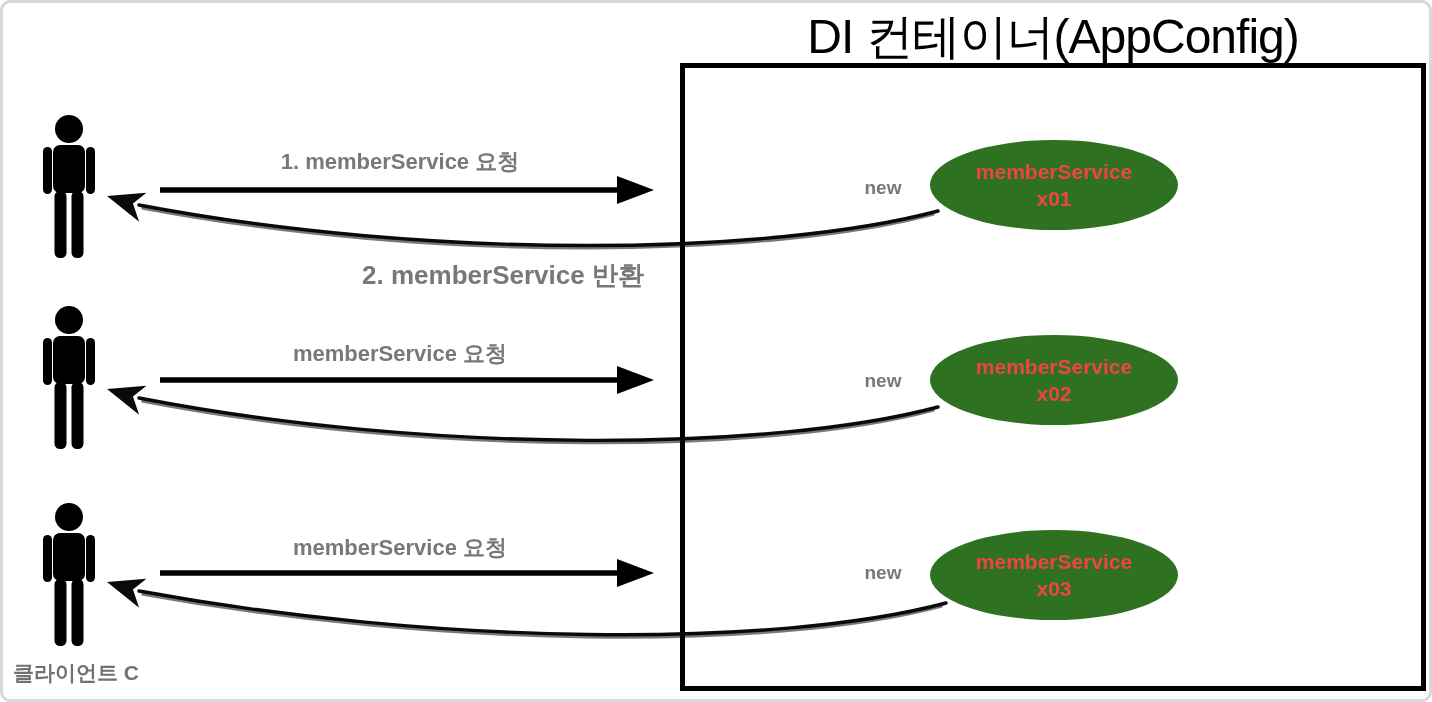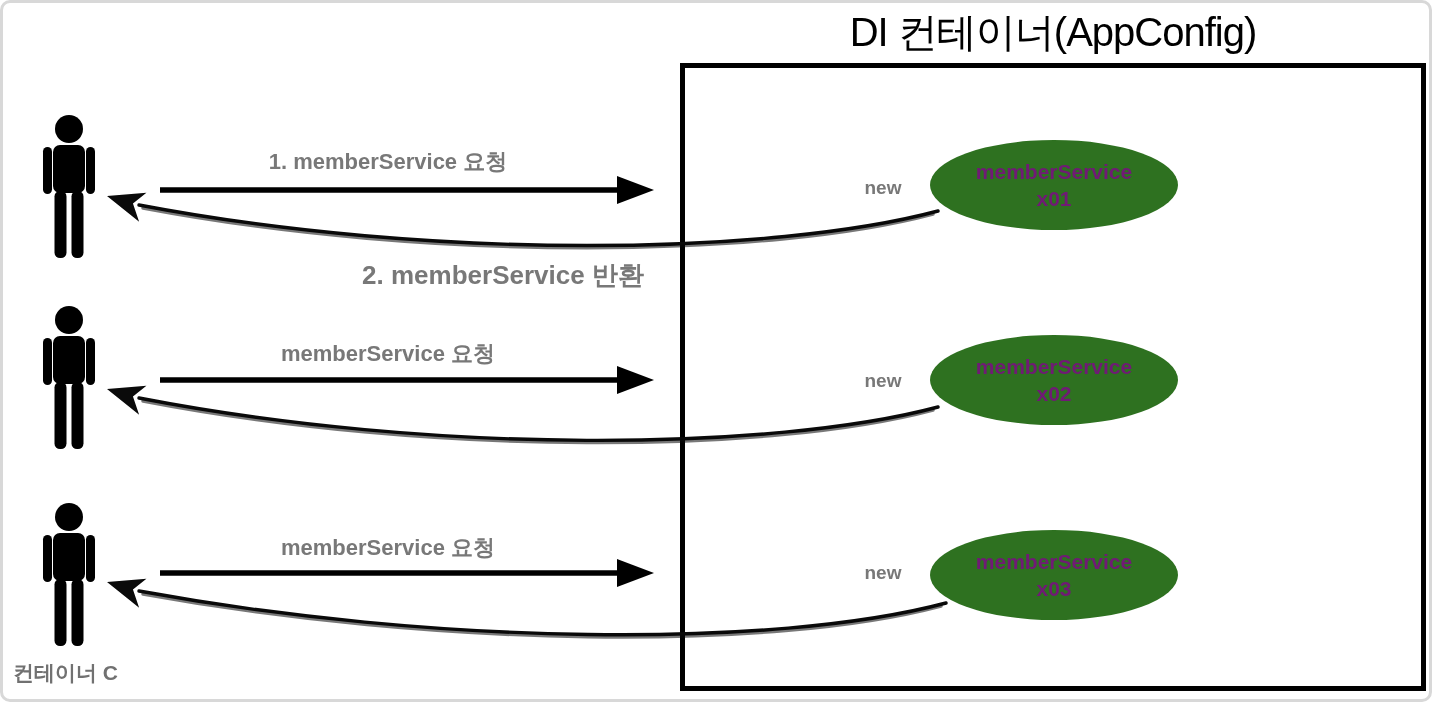--- a/index.html
+++ b/index.html
@@ -8,31 +8,31 @@
     background:#ffffff;border:3px solid #d8d8d8;border-radius:10px;overflow:hidden;
     font-family:"Liberation Sans",sans-serif;
   }
   .layer{position:absolute;left:0;top:0;width:1432px;height:702px;}
   .container-box{
     position:absolute;left:677px;top:60px;width:746px;height:628px;
     box-sizing:border-box;border:5px solid #000000;background:transparent;
   }
   .title{
     position:absolute;left:677px;top:2px;width:746px;text-align:center;
-    font-size:40px;font-weight:400;color:#000000;letter-spacing:-1px;white-space:nowrap;
+    font-size:48px;font-weight:400;color:#000000;letter-spacing:-1px;white-space:nowrap;
   }
   .lbl{position:absolute;font-weight:bold;color:#787878;white-space:nowrap;}
   .client-label{left:10px;width:180px;font-size:21px;text-align:left;color:#717171;}
-  .req-label{left:155px;width:460px;font-size:22px;text-align:center;}
+  .req-label{left:167px;width:460px;font-size:22px;text-align:center;}
   .ret-label{left:350px;width:300px;font-size:26px;text-align:center;}
   .new-label{left:850px;width:60px;font-size:19px;text-align:center;}
   .service-label{
     position:absolute;left:927px;width:248px;height:90px;
     display:flex;flex-direction:column;align-items:center;justify-content:center;
-    color:#701a75;font-weight:bold;font-size:21px;line-height:27px;text-align:center;
+    color:#ef4444;font-weight:bold;font-size:21px;line-height:27px;text-align:center;
   }
   .req-line{stroke:#000000;stroke-width:5.5;}
   .req-head{fill:#000000;}
   .ret-curve{fill:none;stroke:#0a0a0a;stroke-width:3.4;stroke-linecap:round;}
   .dart{fill:#0a0a0a;}
   .person{fill:#000000;}
 </style>
 </head>
 <body>
 
@@ -100,21 +100,21 @@
     <span>x01</span>
   </div>
 
   <div class="lbl req-label" style="top:336px">memberService 요청</div>
   <div class="lbl new-label" style="top:367px">new</div>
   <div class="service-label" style="top:332px">
     <span>memberService</span>
     <span>x02</span>
   </div>
 
-  <div class="lbl client-label" style="top:656px">컨테이너 C</div>
+  <div class="lbl client-label" style="top:656px">클라이언트 C</div>
   <div class="lbl req-label" style="top:530px">memberService 요청</div>
   <div class="lbl new-label" style="top:559px">new</div>
   <div class="service-label" style="top:527px">
     <span>memberService</span>
     <span>x03</span>
   </div>
 
 </div>
 
 </body></html>

